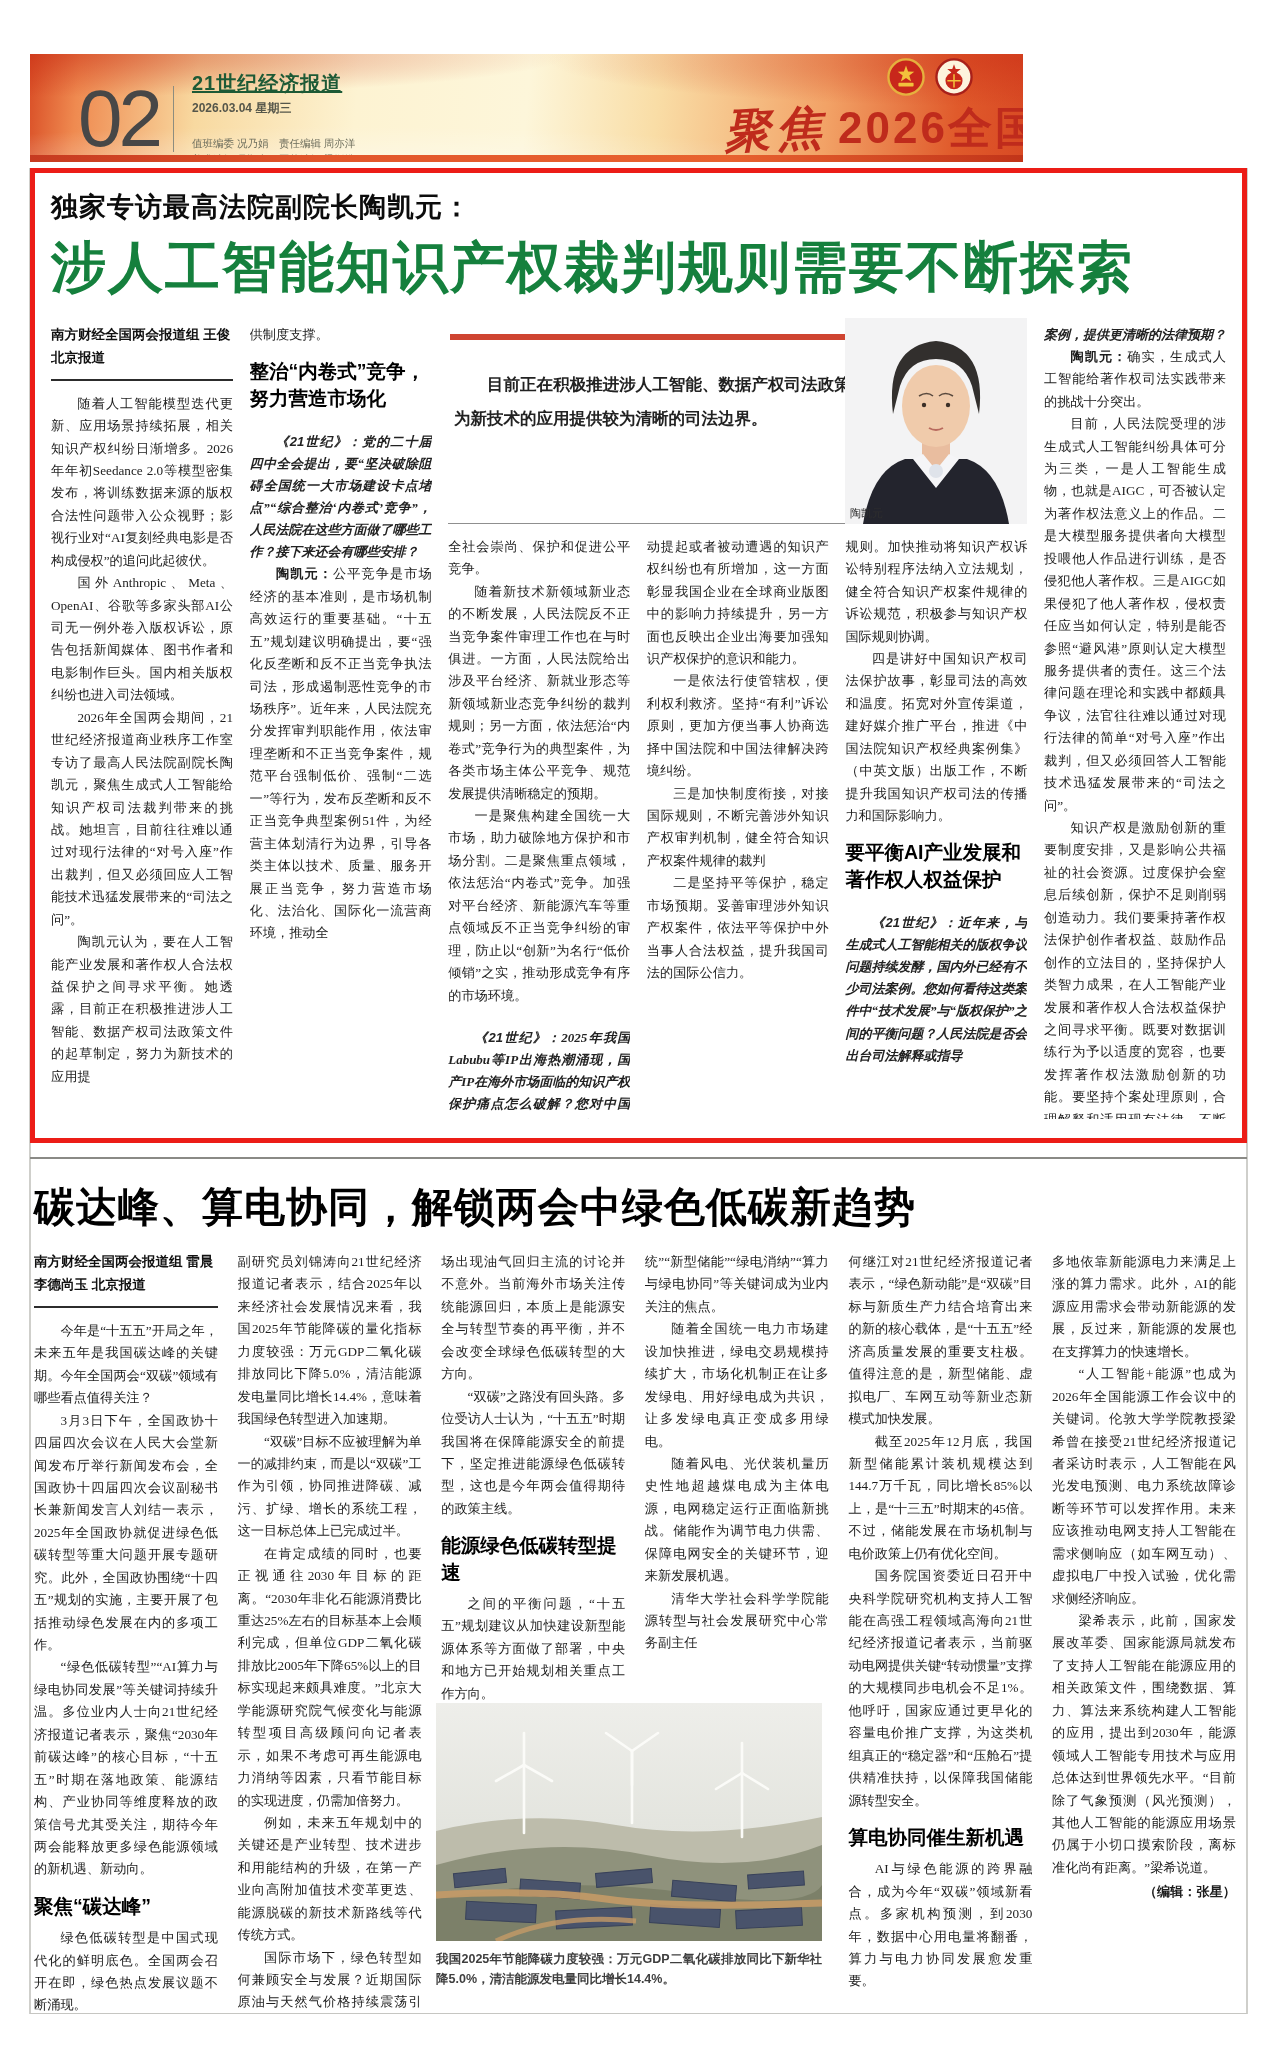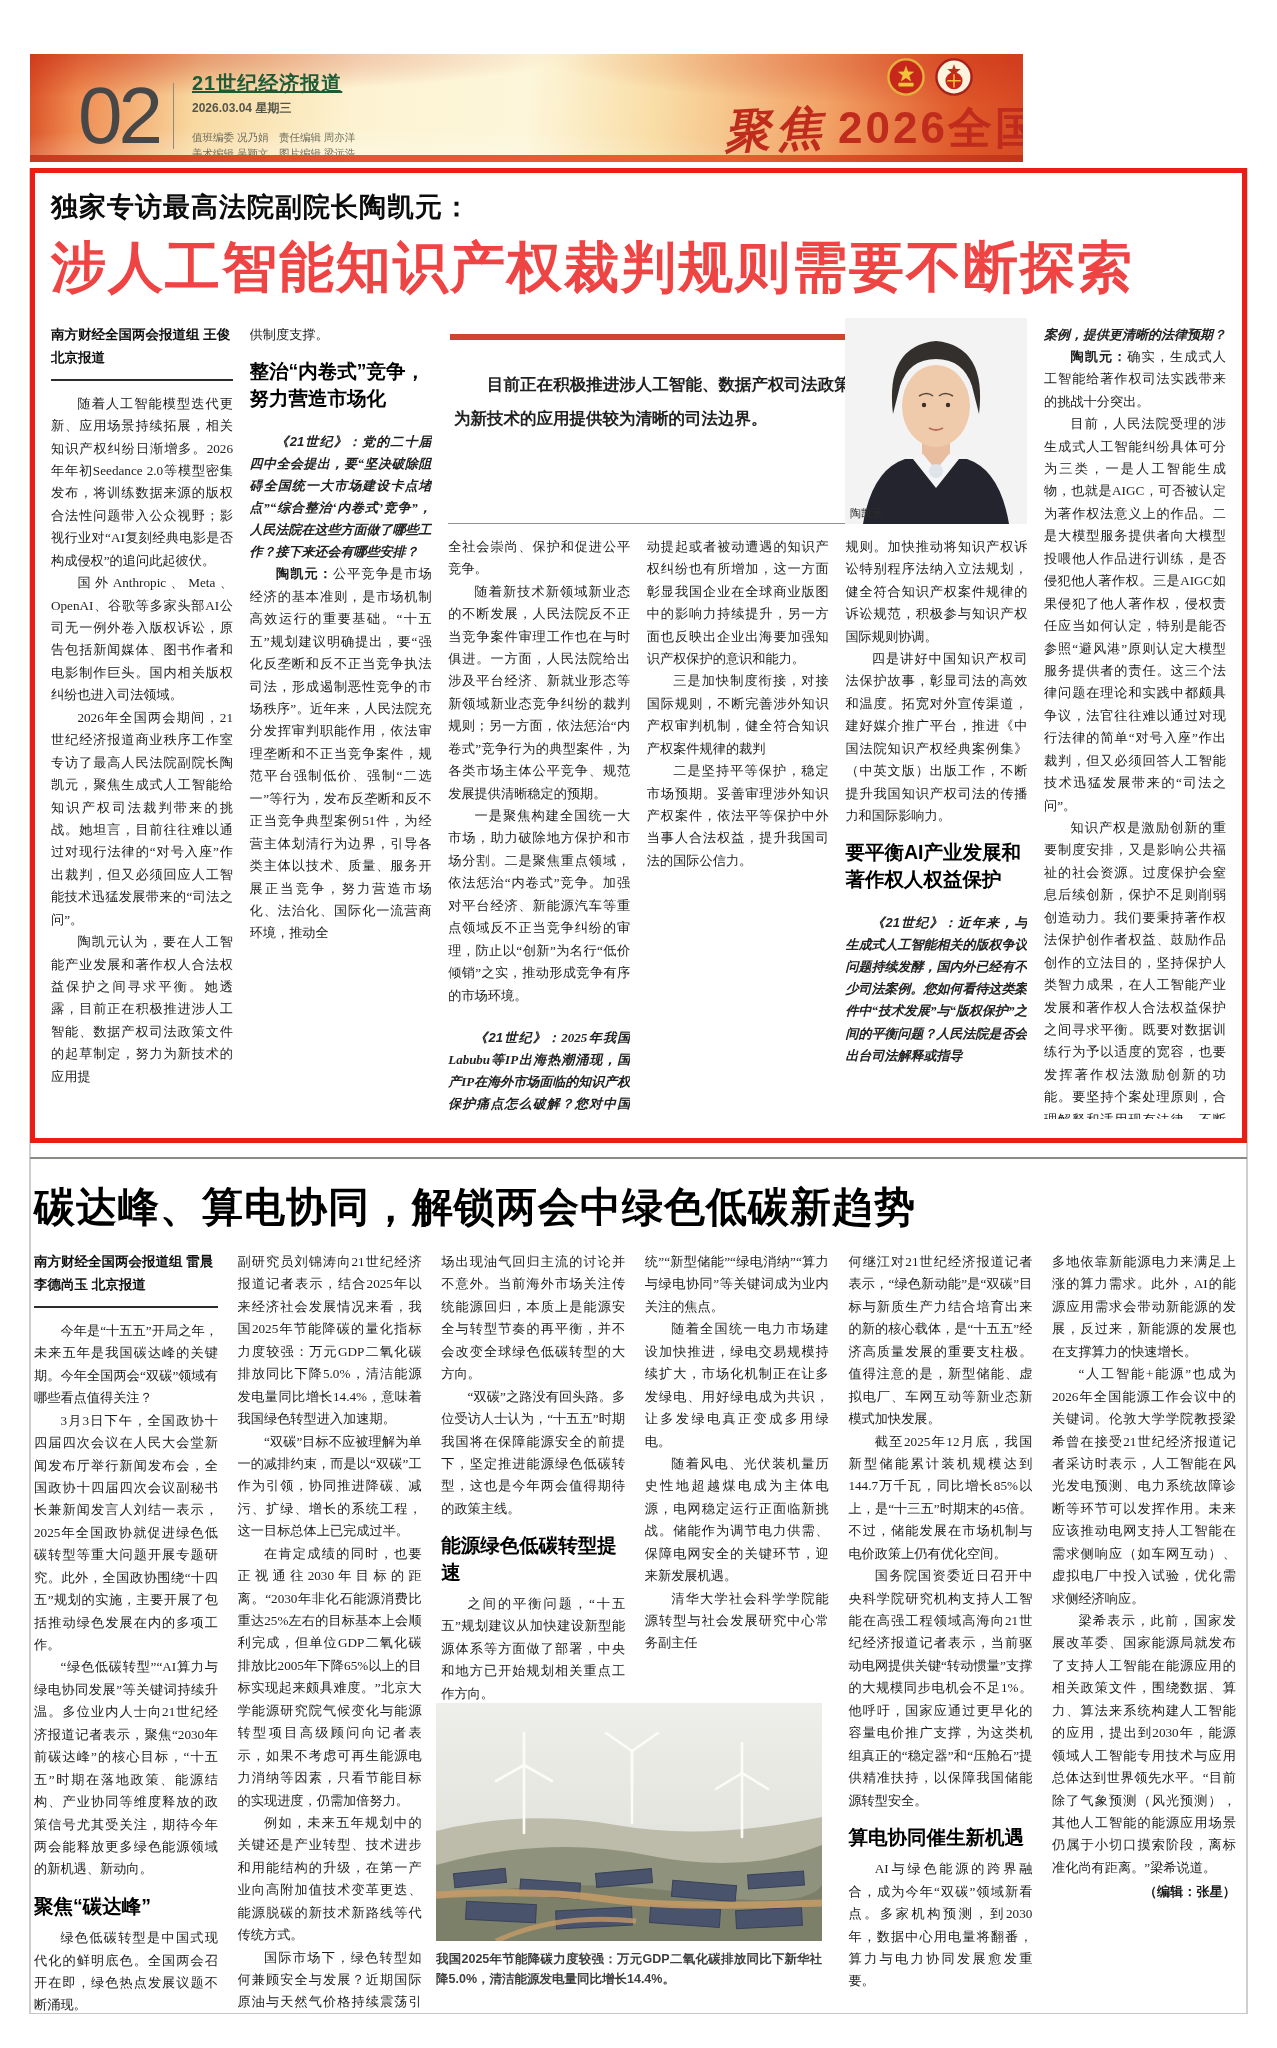--- a/index.html
+++ b/index.html
@@ -18,34 +18,34 @@
     background:radial-gradient(130% 95% at 0% 0%, rgba(198,40,18,.50), transparent 42%),
                radial-gradient(120% 110% at 100% 5%, rgba(200,42,20,.45), transparent 40%),
                radial-gradient(90% 60% at 30% 100%, rgba(255,255,255,.35), transparent 55%); }
   .banner-strip { position:absolute; left:0; right:0; bottom:0; height:7px;
     background:linear-gradient(90deg,#c63a20,#e2562b 30%,#e8622f 70%,#c13419); }
   .mast { position:absolute; left:48px; top:16px; display:flex; align-items:center; }
   .pageno { font-family:"Liberation Sans",sans-serif; font-weight:300; font-size:80px; line-height:1; color:#474747; letter-spacing:-4px; }
   .mast-div { width:1px; height:66px; background:#8d8d7f; margin:0 18px 0 14px; }
   .paper-name { font-family:"Liberation Sans",sans-serif; font-weight:800; font-size:20px; color:#1d5a36; letter-spacing:1px;text-decoration:underline; }
   .mast-date { font-family:"Liberation Sans",sans-serif; font-size:12px; font-weight:700; color:#55564a; margin-top:3px; }
-  .mast-credits { font-family:"Liberation Sans",sans-serif; font-size:10.5px; color:#6d6e5d; line-height:1.55; margin-top:12px; }
+  .mast-credits { font-family:"Liberation Sans",sans-serif; font-size:10.5px; color:#6d6e5d; line-height:1.55; margin-top:18px; }
   .banner-right { position:absolute; left:630px; top:4px; width:540px; text-align:center; }
   .emblems { display:flex; justify-content:center; gap:10px; }
   .emblem { width:38px; height:38px; }
   .focus-line { margin-top:1px; white-space:nowrap; color:#bf2b1c; }
   .focus-script { display:inline-block; font-size:46px; font-weight:900; font-style:italic; transform:rotate(-3deg) translateY(2px); letter-spacing:6px; margin-right:10px; }
   .focus-main { font-size:44px; font-weight:900; font-family:"Liberation Sans",sans-serif; letter-spacing:3px; }
   .focus-sub { margin-top:2px; display:flex; align-items:center; justify-content:center; gap:14px; color:#bf2b1c; }
   .focus-sub .t { font-size:14px; font-weight:800; letter-spacing:10px; font-family:"Liberation Sans",sans-serif; }
 
   
   .box1 { position:absolute; left:30px; top:168px; width:1217px; height:975px; border:5px solid #ec1d17; background:#fff; padding:16px 16px 0 16px; overflow:hidden; }
   .kicker { font-family:"Liberation Sans",sans-serif; font-size:27px; font-weight:800; color:#0c0c0c; letter-spacing:1px; }
-  .headline1 { font-family:"Liberation Sans",sans-serif; font-size:55px; font-weight:900; color:#ef4444; letter-spacing:2px; margin-top:8px; line-height:1.25; }
+  .headline1 { font-family:"Liberation Sans",sans-serif; font-size:55px; font-weight:900; color:#15803d; letter-spacing:2px; margin-top:8px; line-height:1.25; }
 
   .cols { position:relative; margin-top:22px; }
   .cols1 { height:795px; }
   .cols2 { height:762px; }
   .col { position:absolute; top:0; overflow:hidden; }
   .cols1 .col { height:795px; }
   .cols1 .col.pushed { padding-top:212px; }
   .cols2 .col { height:762px; }
   .cols2 .col.short { height:452px; }
 
@@ -166,20 +166,21 @@
         <div class="p"><b>陶凯元：</b>公平竞争是市场经济的基本准则，是市场机制高效运行的重要基础。“十五五”规划建议明确提出，要“强化反垄断和反不正当竞争执法司法，形成遏制恶性竞争的市场秩序”。近年来，人民法院充分发挥审判职能作用，依法审理垄断和不正当竞争案件，规范平台强制低价、强制“二选一”等行为，发布反垄断和反不正当竞争典型案例51件，为经营主体划清行为边界，引导各类主体以技术、质量、服务开展正当竞争，努力营造市场化、法治化、国际化一流营商环境，推动全</div>
       </div>
       <div class="col pushed" style="left: 397.2px; width: 182px;">
         <div class="p0">全社会崇尚、保护和促进公平竞争。</div>
         <div class="p">随着新技术新领域新业态的不断发展，人民法院反不正当竞争案件审理工作也在与时俱进。一方面，人民法院给出涉及平台经济、新就业形态等新领域新业态竞争纠纷的裁判规则；另一方面，依法惩治“内卷式”竞争行为的典型案件，为各类市场主体公平竞争、规范发展提供清晰稳定的预期。</div>
         <div class="p">一是聚焦构建全国统一大市场，助力破除地方保护和市场分割。二是聚焦重点领域，依法惩治“内卷式”竞争。加强对平台经济、新能源汽车等重点领域反不正当竞争纠纷的审理，防止以“创新”为名行“低价倾销”之实，推动形成竞争有序的市场环境。</div>
         <div class="q"><b>《21世纪》：</b>2025年我国Labubu等IP出海热潮涌现，国产IP在海外市场面临的知识产权保护痛点怎么破解？您对中国IP“扬帆出海”有哪些建议？</div>
       </div>
       <div class="col pushed" style="left: 595.8px; width: 182px;">
         <div class="p0">动提起或者被动遭遇的知识产权纠纷也有所增加，这一方面彰显我国企业在全球商业版图中的影响力持续提升，另一方面也反映出企业出海要加强知识产权保护的意识和能力。</div>
+        <div class="p">一是依法行使管辖权，便利权利救济。坚持“有利”诉讼原则，更加方便当事人协商选择中国法院和中国法律解决跨境纠纷。</div>
         <div class="p">三是加快制度衔接，对接国际规则，不断完善涉外知识产权审判机制，健全符合知识产权案件规律的裁判</div>
         <div class="p">二是坚持平等保护，稳定市场预期。妥善审理涉外知识产权案件，依法平等保护中外当事人合法权益，提升我国司法的国际公信力。</div>
       </div>
       <div class="col pushed" style="left: 794.4px; width: 182px;">
         <div class="p0">规则。加快推动将知识产权诉讼特别程序法纳入立法规划，健全符合知识产权案件规律的诉讼规范，积极参与知识产权国际规则协调。</div>
         <div class="p">四是讲好中国知识产权司法保护故事，彰显司法的高效和温度。拓宽对外宣传渠道，建好媒介推广平台，推进《中国法院知识产权经典案例集》（中英文版）出版工作，不断提升我国知识产权司法的传播力和国际影响力。</div>
         <div class="sub">要平衡AI产业发展和著作权人权益保护</div>
         <div class="q"><b>《21世纪》：</b>近年来，与生成式人工智能相关的版权争议问题持续发酵，国内外已经有不少司法案例。您如何看待这类案件中“技术发展”与“版权保护”之间的平衡问题？人民法院是否会出台司法解释或指导</div>
       </div>
       <div class="col" style="left: 993px; width: 182px;">

